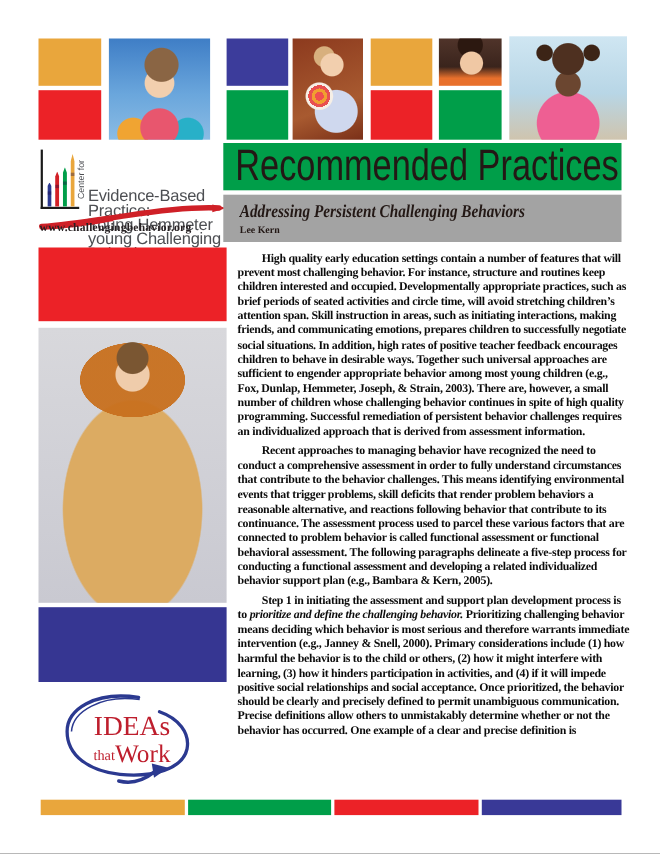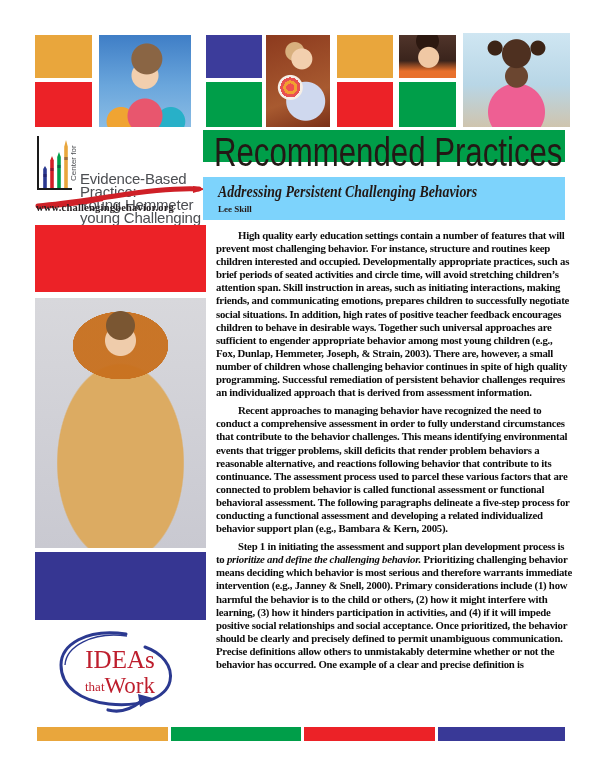--- a/index.html
+++ b/index.html
@@ -46,24 +46,24 @@
   .c3{left:17px;height:36px;background:#009E49;}
   .c4{left:24px;height:48px;background:#E9A63C;}
   .center-for{left:69px;top:137px;height:52px;writing-mode:vertical-rl;transform:rotate(180deg);
      font-family:"Liberation Sans",sans-serif;font-size:8px;color:#4c4e52;text-align:center;}
   .org-lines{left:80px;top:124px;width:126px;font-family:"Liberation Sans",sans-serif;
      font-size:15px;line-height:13px;color:#4c4e52;letter-spacing:-0.2px;margin-top:48px;}
   .url{left:36px;top:202px;width:170px;text-align:left;font-weight:700;font-size:10.5px;
      color:#262022;letter-spacing:.2px;}
 
   
-  .title-band{left:203px;top:130px;width:362px;height:32px;background:#009E49;display:flex;}
+  .title-band{left:203px;top:130px;width:362px;height:43px;background:#009E49;display:flex;align-items:center;}
   .title-band span{font-family:"Liberation Sans",sans-serif;font-weight:400;font-size:40px;color:#231815;
      transform:scaleX(.78);transform-origin:0 50%;padding-left:14px;white-space:nowrap;}
-  .sub-band{left:203px;top:177px;width:362px;height:43px;background:#7dd3fc;}
+  .sub-band{left:203px;top:177px;width:362px;height:43px;background:#a3a3a3;}
   .sub-band .subtitle{position:absolute;left:15px;top:5px;font-weight:700;font-style:italic;font-size:16.5px;
      color:#231815;transform:scaleX(.84);transform-origin:0 50%;white-space:nowrap;}
   .sub-band .author{position:absolute;left:15px;top:27px;font-weight:700;font-size:9px;color:#231815;}
 
   
   .red-bar{left:35px;top:225px;width:171px;height:67px;background:#EC2227;}
   #photo-lion{left:35px;top:298px;width:171px;height:250px;background:
     radial-gradient(circle at 50% 11%, #7a5632 0 14px, transparent 15px),
     radial-gradient(circle at 50% 17%, #efccab 0 15px, transparent 16px),
     radial-gradient(ellipse 48px 34px at 50% 19%, rgba(200,112,30,.95) 0 99%, transparent 100%),
@@ -132,21 +132,21 @@
       <path d="M158,3 L171,6 L158,10 Z" fill="#CF2027"></path>
     </svg>
     <div class="abs url">www.challengingbehavior.org</div>
   </div>
 
   <div class="abs title-band">
     <span>Recommended Practices</span>
   </div>
   <div class="abs sub-band">
     <div class="subtitle">Addressing Persistent Challenging Behaviors</div>
-    <div class="author">Lee Skill</div>
+    <div class="author">Lee Kern</div>
   </div>
 
   <div class="abs red-bar"></div>
   <div class="ph" id="photo-lion"></div>
   <div class="abs blue-box"></div>
 
   <svg class="abs ideas-svg" width="136" height="94" viewBox="0 0 136 94">
     <path d="M74,6 C34,0 9,17 9,37 C9,59 29,73 57,76 C87,79 114,71 118,53 C121,38 110,25 93,19" fill="none" stroke="#2B3990" stroke-width="3" stroke-linecap="round"></path>
     <path d="M75,8 C40,3 14,19 13,37" fill="none" stroke="#2B3990" stroke-width="1.4"></path>
     <path d="M56,82 C68,85 78,82 88,74" fill="none" stroke="#2B3990" stroke-width="3.2" stroke-linecap="round"></path>

